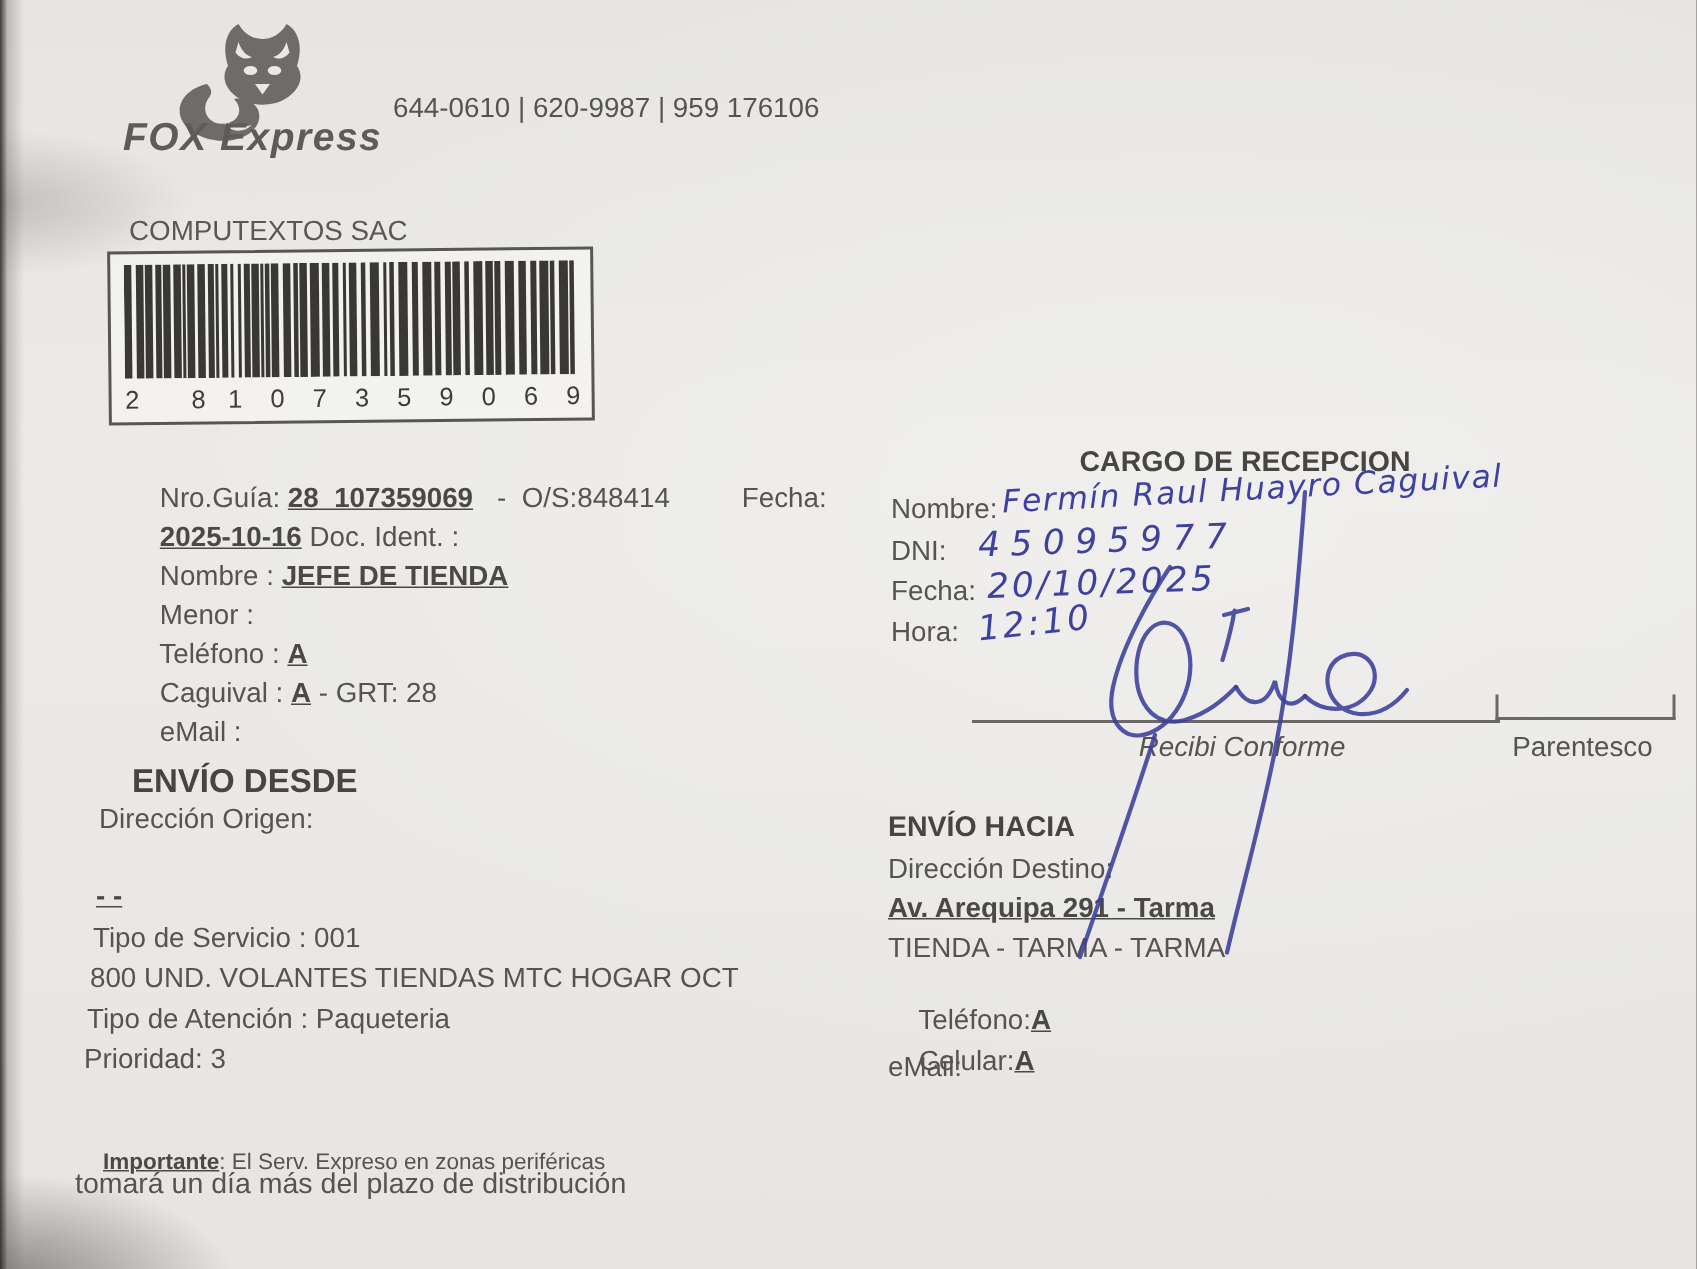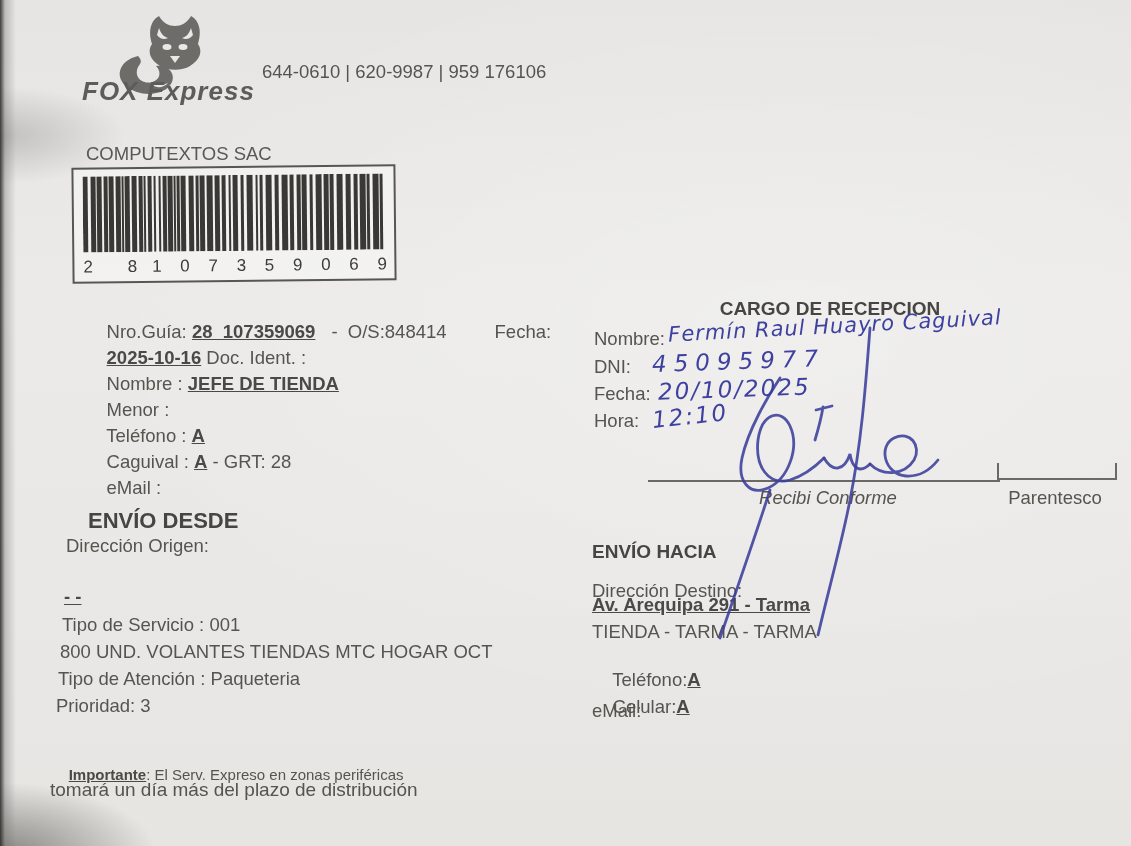--- a/index.html
+++ b/index.html
@@ -225,21 +225,21 @@
   <div class="t hand" style="left:658px;top:376px;font-size:23px;letter-spacing:2px;transform:rotate(-2deg);">20/10/2025</div>
   <div class="t hand" style="left:652px;top:403px;font-size:23px;letter-spacing:2px;transform:rotate(-6deg);">12:10</div>
 
   <div class="rule" style="left:648px;top:480px;width:352px;"></div>
   <div class="t center" style="left:698px;top:487px;width:260px;font-style:italic;">Recibi Conforme</div>
 
   <div class="bracket" style="left:997px;top:463px;width:116px;height:15px;"></div>
   <div class="t center" style="left:991px;top:487px;width:128px;">Parentesco</div>
 
   <div class="t hd" style="left:592px;top:541px;font-size:19px;">ENVÍO HACIA</div>
-  <div class="t" style="left:592px;top:568px;margin-top:12px;">Dirección Destino:</div>
+  <div class="t" style="left:592px;top:568px;">Dirección Destino:</div>
   <div class="t b" style="left:592px;top:594px;">Av. Arequipa 291 - Tarma</div>
   <div class="t" style="left:592px;top:621px;">TIENDA - TARMA - TARMA</div>
   <div class="t" style="left:592px;top:647px;">
     <span>Teléfono:</span><span class="b">A</span>
   </div>
   <div class="t" style="left:592px;top:674px;">
     <span>Celular:</span><span class="b">A</span>
   </div>
   <div class="t" style="left:592px;top:700px;">eMail:</div>
 

